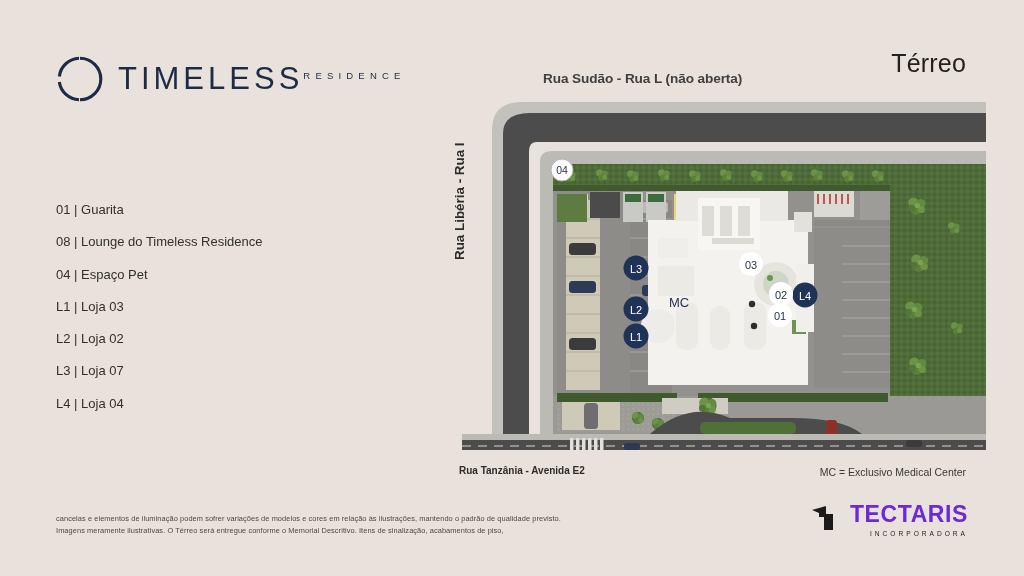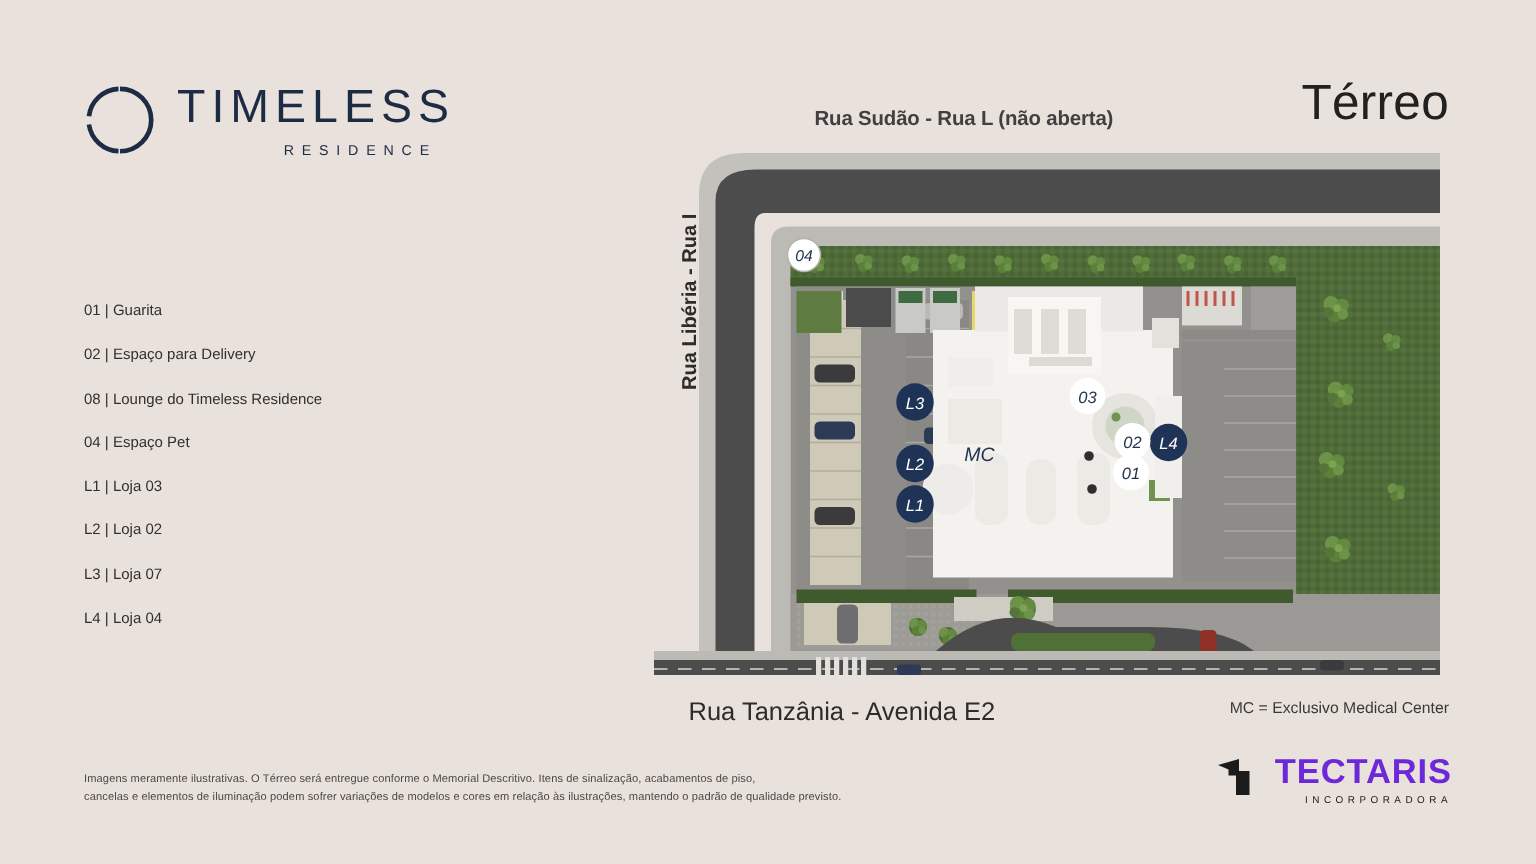--- a/index.html
+++ b/index.html
@@ -7,49 +7,49 @@
   body {
     background:#e9e1db;
     font-family:"Liberation Sans", sans-serif;
     color:#2b2b2b;
     position:relative;
   }
 
   
   #brand { position:absolute; left:56px; top:55px; display:flex; align-items:center; gap:14px; }
   #brand-mark { width:48px; height:48px; }
-  #brand-words { display:flex; flex-direction:column; }
+  #brand-words { display:flex; }
   #brand-title {
     font-size:31px; letter-spacing:4.0px; color:#1d2b45;
     font-weight:400; line-height:1.05;
   }
   #brand-sub {
     font-size:9.5px; letter-spacing:5.2px; color:#1d2b45;
     text-align:right; margin-top:7px; margin-right:12px;
   }
 
   
   #legend { position:absolute; left:56px; top:203px; }
   .legend-item {
-    font-size:10px; color:#31302e; line-height:1; margin-bottom:19.3px;
+    font-size:13px; color:#31302e; line-height:1; margin-bottom:19.3px;
     white-space:nowrap;
   }
 
   
   #floor-title {
     position:absolute; right:58px; top:49px;
-    font-size:33px; color:#22211f; letter-spacing:.2px;
+    font-size:25px; color:#22211f; letter-spacing:.2px;
   }
   #street-top {
     position:absolute; left:543px; top:71px;
     font-size:13.6px; color:#404040; font-weight:700; letter-spacing:-.1px;
   }
   #street-bottom {
     position:absolute; left:459px; top:465px;
-    font-size:17px; color:#2d2c2a; font-weight:400;
+    font-size:10px; color:#2d2c2a; font-weight:700;
   }
   #street-left {
     position:absolute; left:452px; top:260px; width:140px;
     transform:rotate(-90deg); transform-origin:left top;
     font-size:13.4px; color:#2d2c2a; font-weight:700;
     text-align:left; white-space:nowrap;
   }
   #mc-note {
     position:absolute; right:58px; top:466px;
     font-size:10.5px; color:#3a3936;margin-left:11px;
@@ -59,21 +59,21 @@
   #footer {
     position:absolute; left:56px; top:513px;
     font-size:7.4px; line-height:1.62; color:#4a4845; letter-spacing:.08px;
   }
   #tectaris { position:absolute; right:56px; top:503px; display:flex; align-items:center; gap:9px; }
   #tectaris-words { display:flex; flex-direction:column; }
   #tectaris-title { font-size:23px; font-weight:700; letter-spacing:.6px; color:#6d28d9; line-height:1; }
   #tectaris-sub { font-size:6.6px; letter-spacing:3.0px; color:#1b1b1b; text-align:right; margin-top:4px; }
 
   
-  #map { position:absolute; left:436px; top:88px; width:524px; height:362px;font-style:italic; }
+  #map { position:absolute; left:462px; top:88px; width:524px; height:362px; }
   #map svg { display:block; }
 </style>
 </head>
 <body>
 
 <div id="brand">
   <span id="brand-mark">
     <svg width="48" height="48" viewBox="0 0 48 48">
 
       <path d="M 24 3.2 A 20.8 20.8 0 0 1 44.8 24" fill="none" stroke="#1d2b45" stroke-width="3.1"></path>
@@ -83,21 +83,20 @@
     </svg>
   </span>
   <span id="brand-words">
     <span id="brand-title">TIMELESS</span>
     <span id="brand-sub">RESIDENCE</span>
   </span>
 </div>
 
 <div id="legend">
   <div class="legend-item">01 | Guarita</div>
-  <div class="legend-item">02 | Espaço para Delivery</div>
   <div class="legend-item">08 | Lounge do Timeless Residence</div>
   <div class="legend-item">04 | Espaço Pet</div>
   <div class="legend-item">L1 | Loja 03</div>
   <div class="legend-item">L2 | Loja 02</div>
   <div class="legend-item">L3 | Loja 07</div>
   <div class="legend-item">L4 | Loja 04</div>
 </div>
 
 <div id="floor-title">Térreo</div>
 <div id="street-top">Rua Sudão - Rua L (não aberta)</div>
@@ -354,22 +353,22 @@
   <g>
     <circle cx="318" cy="227" r="12" fill="#ffffff"></circle>
     <text x="318" y="231.5" font-family="Liberation Sans, sans-serif" font-size="11" fill="#23344f" text-anchor="middle">01</text>
   </g>
 
   <text x="217" y="219" font-family="Liberation Sans, sans-serif" font-size="13" fill="#23344f" text-anchor="middle">MC</text>
 </svg>
 </div>
 
 <div id="footer">
+  <div>cancelas e elementos de iluminação podem sofrer variações de modelos e cores em relação às ilustrações, mantendo o padrão de qualidade previsto.</div>
   <div>Imagens meramente ilustrativas. O Térreo será entregue conforme o Memorial Descritivo. Itens de sinalização, acabamentos de piso,</div>
-  <div>cancelas e elementos de iluminação podem sofrer variações de modelos e cores em relação às ilustrações, mantendo o padrão de qualidade previsto.</div>
 </div>
 
 <div id="tectaris">
   <span>
     <svg width="30" height="26" viewBox="0 0 30 26">
       <path d="M1 5 L15 1 L15 9 L22 9 L22 25 L13 25 L13 12 L8 12 L8 8 Z" fill="#1b1b1b"></path>
     </svg>
   </span>
   <span id="tectaris-words">
     <span id="tectaris-title">TECTARIS</span>

